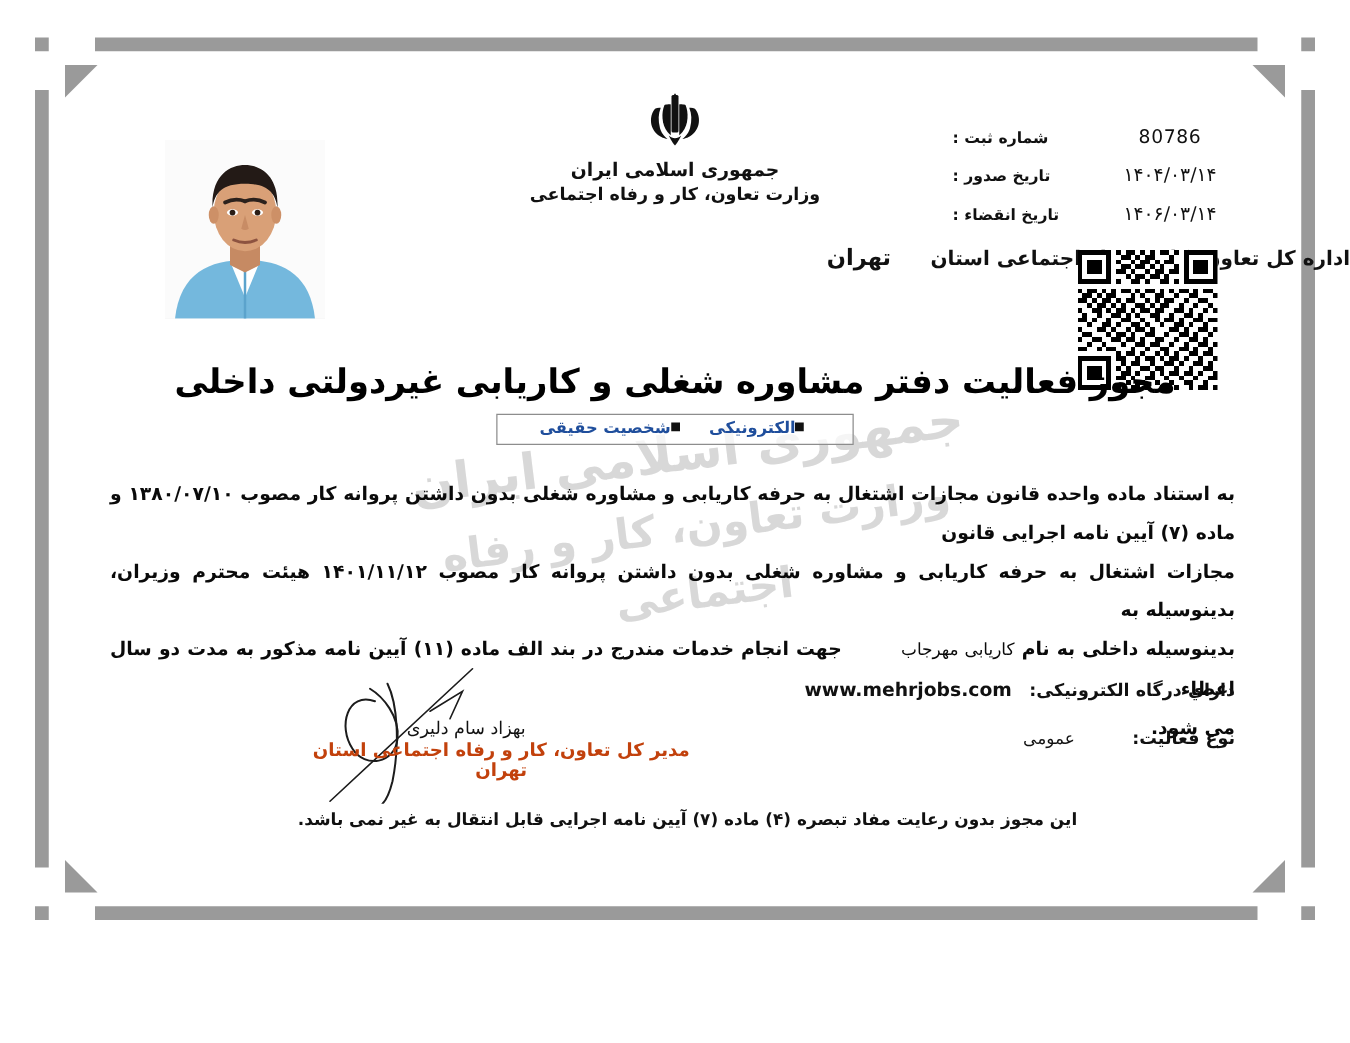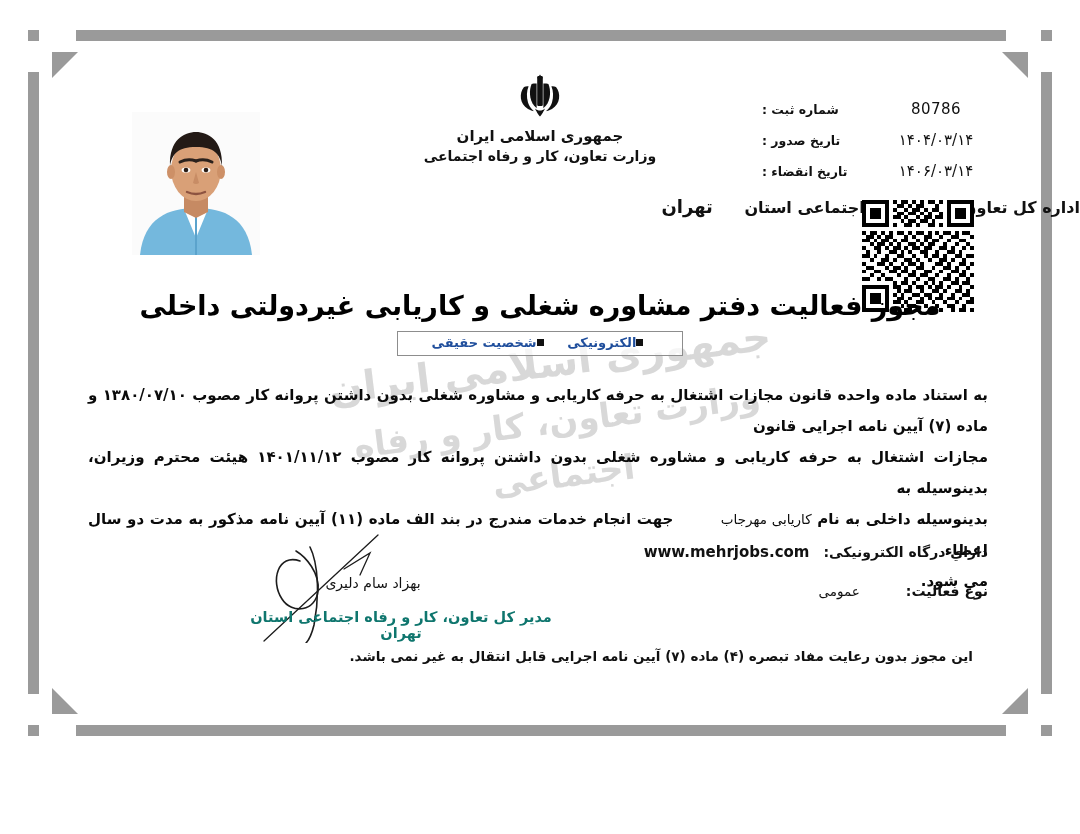--- a/index.html
+++ b/index.html
@@ -259,30 +259,31 @@
     position: relative;
     font-size: 14px;
     color: #111;
     margin-top: 30px;
     margin-right: 56px;
   }
   .sig-title {
     position: relative;
     font-size: 14.5px;
     font-weight: bold;
-    color: #0f766e;
-    margin-top: 18px;
+    color: #c2410c;
+    margin-top: 2px;
   }
 
   
   .footer-note {
     position: absolute;
-    right: 107px;
+    right: 80px;
     top: 648px;
     width: 900px;
+    text-align: center;
     font-size: 13.5px;
     font-weight: bold;
     color: #111;
   }
 </style>
 </head>
 <body>
 
 <div class="frame">
   <div class="bar top"></div>

